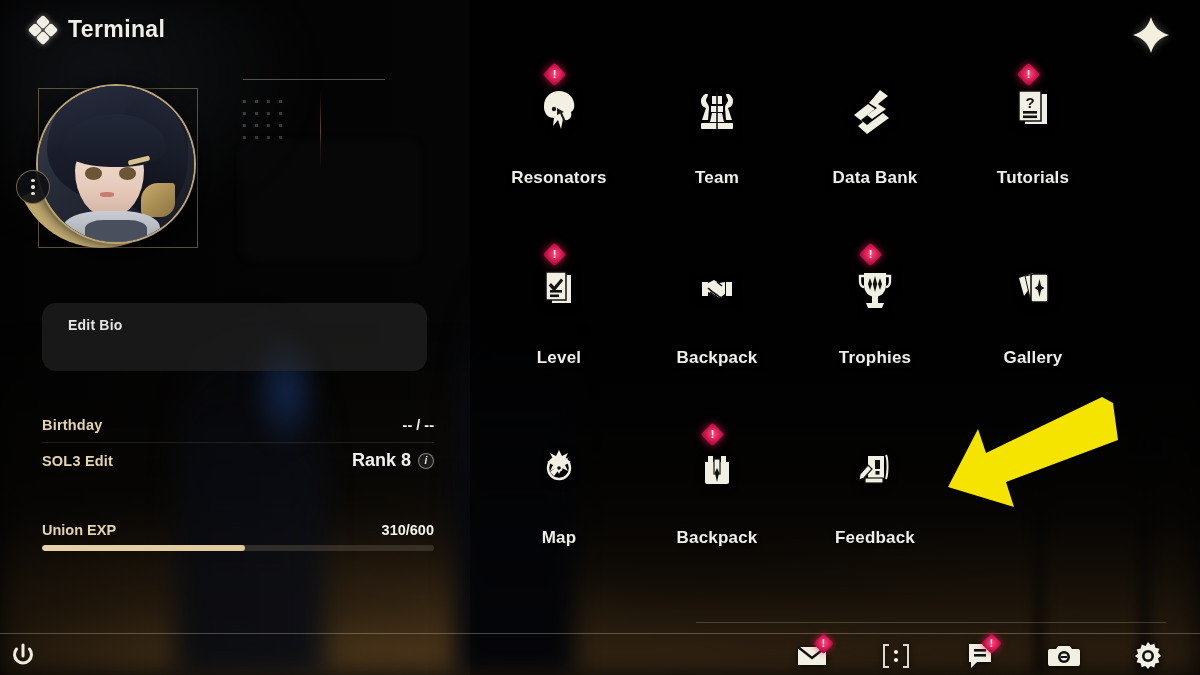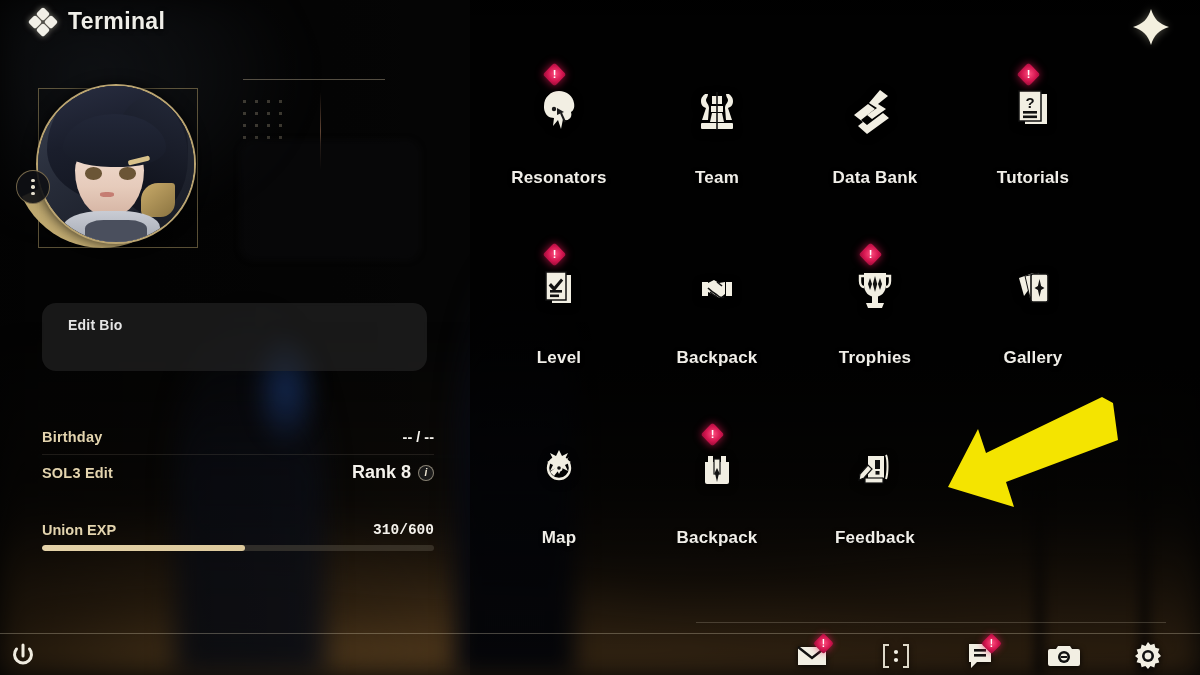--- a/index.html
+++ b/index.html
@@ -47,21 +47,21 @@
   .left-veil {
     position:absolute; left:0; top:0; width:470px; height:675px;
     background:linear-gradient(to right, rgba(0,0,0,.52) 0%, rgba(0,0,0,.30) 55%, rgba(0,0,0,0) 100%);
   }
   .right-veil {
     position:absolute; left:470px; top:0; right:0; height:675px;
     background:linear-gradient(to bottom, rgba(0,0,0,.90) 0%, rgba(0,0,0,.86) 48%, rgba(0,0,0,.55) 78%, rgba(0,0,0,.30) 100%);
   }
 
   
-  #header { position:absolute; left:0; top:0; width:100%; height:48px; z-index:30; }
+  #header { position:absolute; left:0; top:8px; width:100%; height:48px; z-index:30; }
   .title-wrap { position:absolute; left:30px; top:8px; display:flex; align-items:center; gap:12px; }
   .diamond-cluster { width:26px; height:26px; position:relative; flex:none; }
   .diamond-cluster i {
     position:absolute; width:10px; height:10px; background:#f2f0e8;
     transform:rotate(45deg); border-radius:2px;
     box-shadow:0 0 6px rgba(255,250,230,.5);
   }
   .diamond-cluster i:nth-child(1){ left:8px; top:0px; }
   .diamond-cluster i:nth-child(2){ left:0px; top:8px; }
   .diamond-cluster i:nth-child(3){ left:16px; top:8px; }
@@ -147,39 +147,39 @@
     position:absolute; left:42px; top:303px; width:385px; height:68px;
     background:rgba(46,46,46,.50); border-radius:14px; cursor:pointer;
     backdrop-filter:blur(2px);
   }
   #edit-bio span {
     position:absolute; left:26px; top:14px; font-size:14px; font-weight:bold;
     color:#e5e5e5; letter-spacing:.2px;
   }
 
   
-  #stats { position:absolute; left:42px; top:420px; width:392px; }
+  #stats { position:absolute; left:42px; top:408px; width:392px; }
   .stat-row {
     position:relative; height:35px; display:flex; align-items:center; justify-content:space-between;
     border-bottom:1px solid rgba(160,150,130,.16);
   }
   .stat-row:last-of-type { border-bottom:none; }
   .stat-label { font-size:14.5px; font-weight:bold; color:#e3d4ae; letter-spacing:.2px; }
   .stat-value { font-size:14.5px; font-weight:bold; color:#f4f2ec; display:flex; align-items:center; gap:7px; }
   .stat-value.big { font-size:18px; }
   .info-dot {
     width:16px; height:16px; border-radius:50%; background:#1b1b1b;
     border:1px solid rgba(225,215,190,.55); color:#efe8d6;
     font-size:10px; font-weight:bold; font-style:italic;
     display:flex; align-items:center; justify-content:center; cursor:pointer;
   }
   #exp-block { position:absolute; left:42px; top:522px; width:392px; }
   .exp-top { display:flex; align-items:center; justify-content:space-between; }
   .exp-label { font-size:14.5px; font-weight:bold; color:#e3d4ae; }
-  .exp-value { font-size:14.5px; font-weight:bold; color:#f4f2ec;font-family:Liberation Mono, monospace; }
+  .exp-value { font-size:14.5px; font-weight:bold; color:#f4f2ec; }
   .exp-track { margin-top:7px; width:100%; height:6px; background:rgba(90,84,70,.45); border-radius:3px; overflow:hidden; }
   .exp-fill { height:100%; background:linear-gradient(90deg,#e4d2a8,#ddc99c); border-radius:3px; }
 
   
   #menu { position:absolute; left:480px; top:62px; width:700px; z-index:20; }
   .menu-row { display:flex; }
   .menu-cell {
     width:158px; height:180px; position:relative; cursor:pointer;
     display:flex; flex-direction:column; align-items:center;
   }

